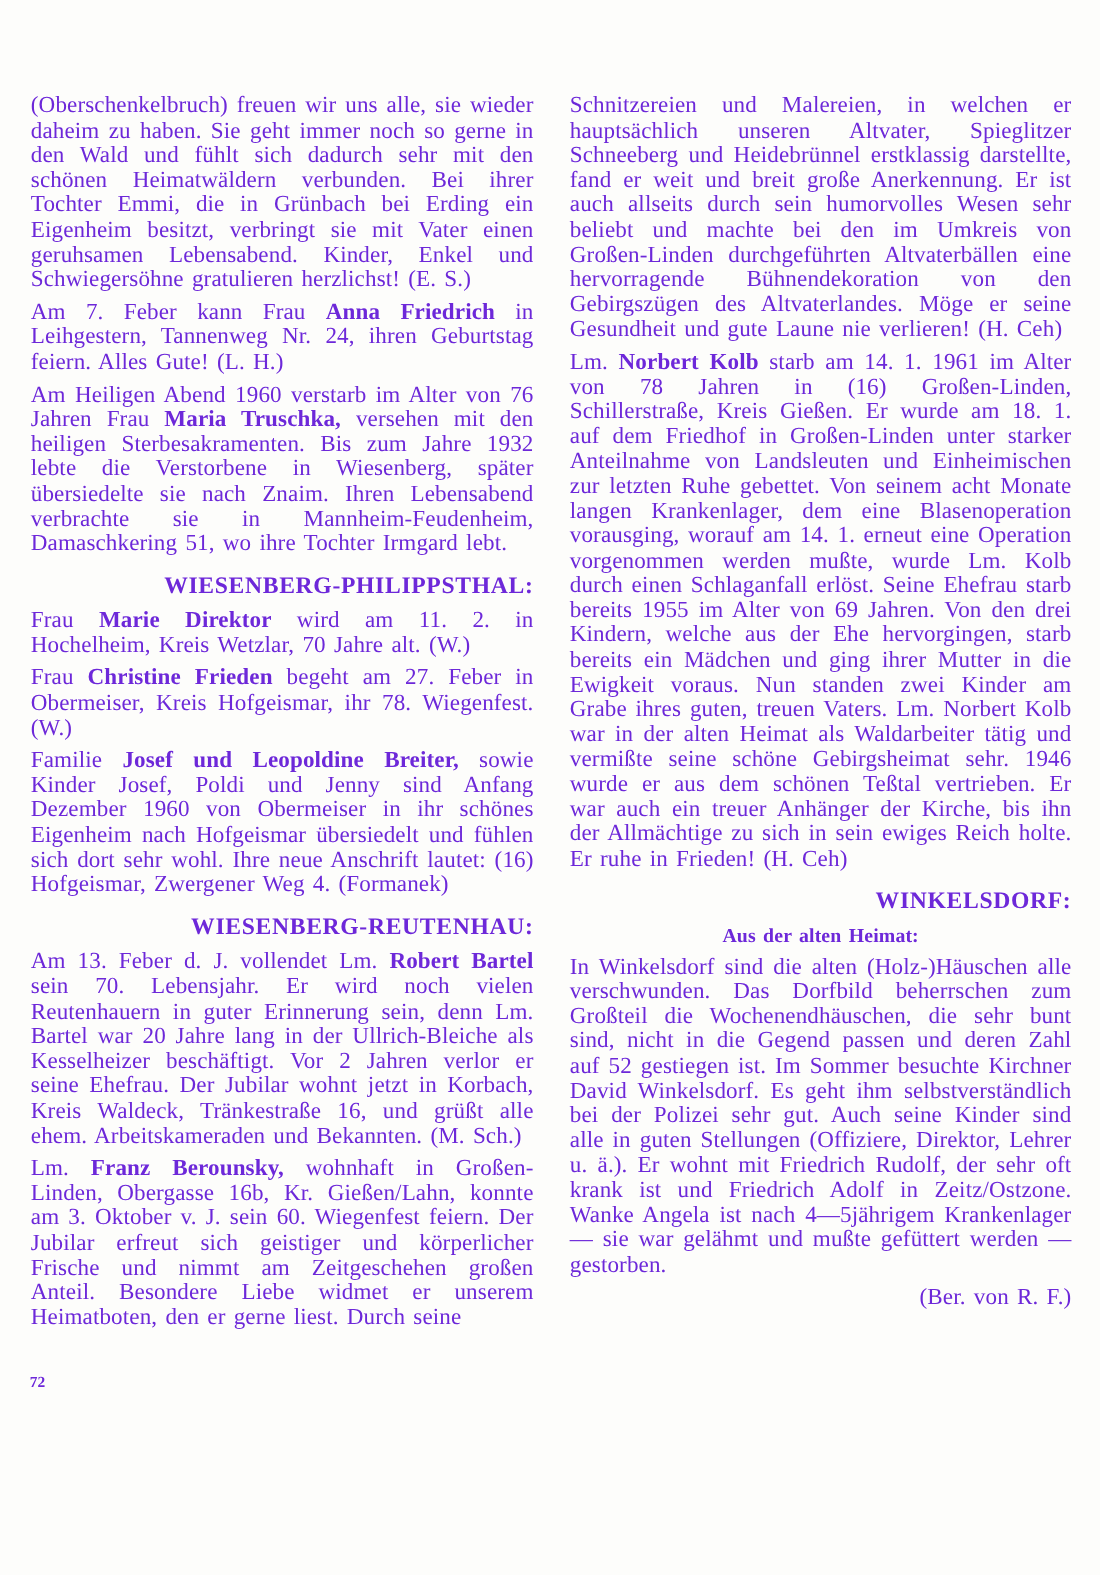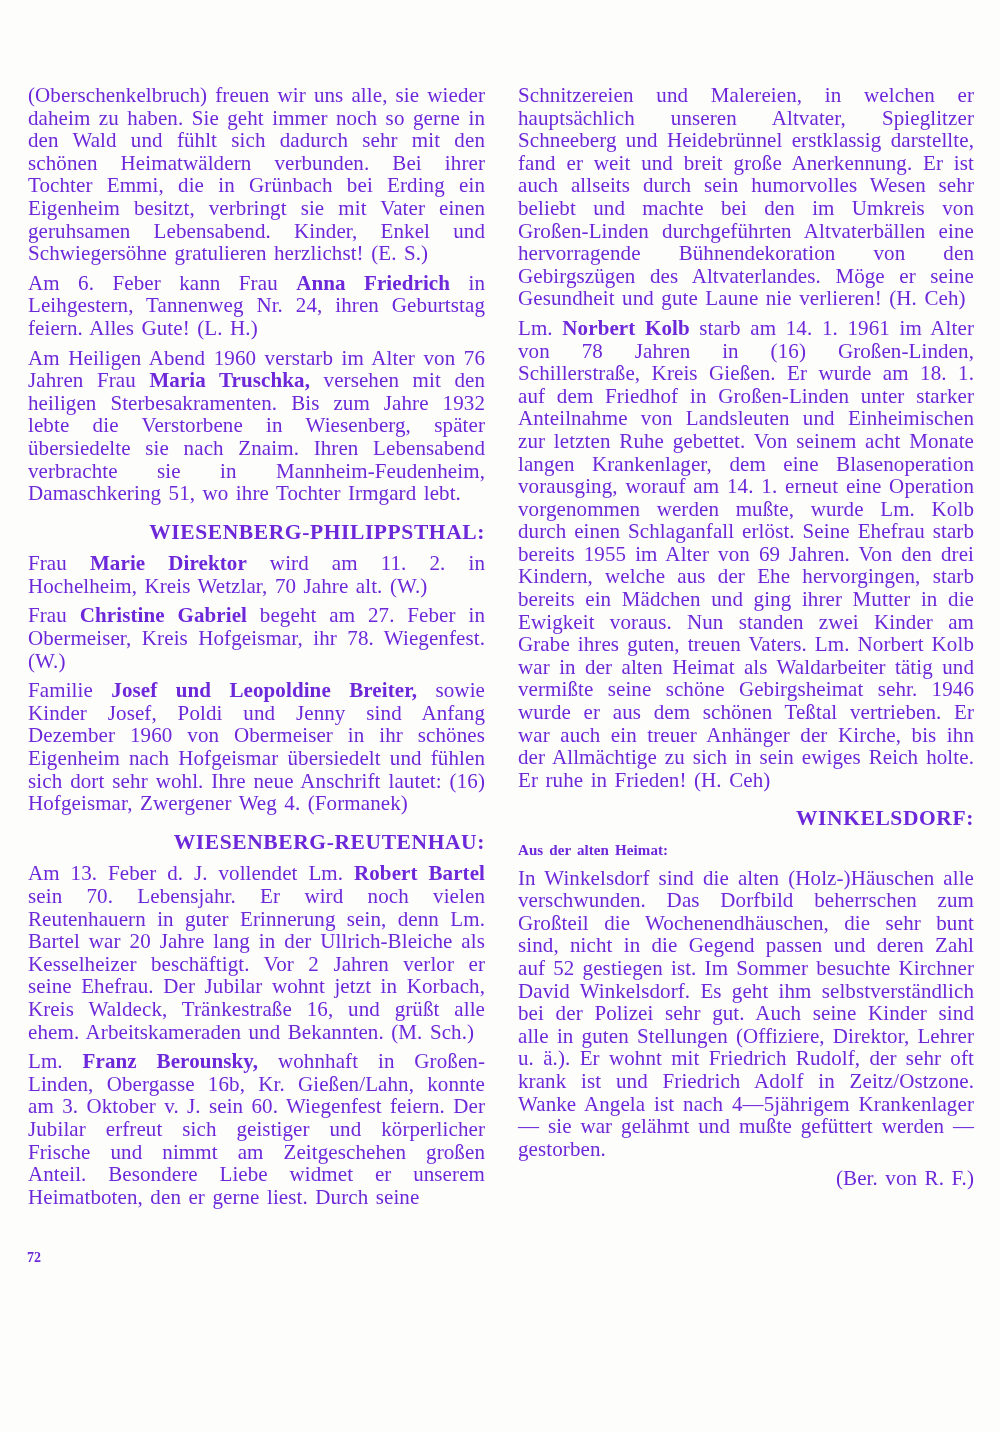--- a/index.html
+++ b/index.html
@@ -33,48 +33,48 @@
   }
   .heading {
     font-weight: bold;
     font-size: 21.5px;
     letter-spacing: 0.6px;
     margin: 16px 0 9px 0;
     text-align: right;
   }
   .subheading {
     font-weight: bold;
-    font-size: 15px;
+    font-size: 18px;
     margin: 4px 0 5px 0;
-    text-align: left;
+    text-align: center;
   }
   .byline {
     text-align: right;
     margin: 5px 0 0 0;
   }
   .bold { font-weight: bold; }
   .pageno {
     position: absolute;
     left: 27px;
     top: 1250px;
     font-weight: bold;
     font-size: 14px;
   }
 </style>
 </head>
 <body>
 
 <div class="page">
   <div class="col col-left">
       <p class="para"><span>(Oberschenkelbruch) freuen wir uns alle, sie wieder daheim zu haben. Sie geht immer noch so gerne in den Wald und fühlt sich dadurch sehr mit den schönen Heimatwäldern verbunden. Bei ihrer Tochter Emmi, die in Grünbach bei Erding ein Eigenheim besitzt, verbringt sie mit Vater einen geruhsamen Lebensabend. Kinder, Enkel und Schwiegersöhne gratulieren herzlichst! (E. S.)</span></p>
-      <p class="para"><span>Am 6. Feber kann Frau </span><span class="bold">Anna Friedrich</span><span> in Leihgestern, Tannenweg Nr. 24, ihren Geburtstag feiern. Alles Gute! (L. H.)</span></p>
+      <p class="para"><span>Am 7. Feber kann Frau </span><span class="bold">Anna Friedrich</span><span> in Leihgestern, Tannenweg Nr. 24, ihren Geburtstag feiern. Alles Gute! (L. H.)</span></p>
       <p class="para"><span>Am Heiligen Abend 1960 verstarb im Alter von 76 Jahren Frau </span><span class="bold">Maria Truschka,</span><span> versehen mit den heiligen Sterbesakramenten. Bis zum Jahre 1932 lebte die Verstorbene in Wiesenberg, später übersiedelte sie nach Znaim. Ihren Lebensabend verbrachte sie in Mannheim-Feudenheim, Damaschkering 51, wo ihre Tochter Irmgard lebt.</span></p>
       <div class="heading">WIESENBERG-PHILIPPSTHAL:</div>
       <p class="para"><span>Frau </span><span class="bold">Marie Direktor</span><span> wird am 11. 2. in Hochelheim, Kreis Wetzlar, 70 Jahre alt. (W.)</span></p>
-      <p class="para"><span>Frau </span><span class="bold">Christine Gabriel</span><span> begeht am 27. Feber in Obermeiser, Kreis Hofgeismar, ihr 78. Wiegenfest. (W.)</span></p>
+      <p class="para"><span>Frau </span><span class="bold">Christine Frieden</span><span> begeht am 27. Feber in Obermeiser, Kreis Hofgeismar, ihr 78. Wiegenfest. (W.)</span></p>
       <p class="para"><span>Familie </span><span class="bold">Josef und Leopoldine Breiter,</span><span> sowie Kinder Josef, Poldi und Jenny sind Anfang Dezember 1960 von Obermeiser in ihr schönes Eigenheim nach Hofgeismar übersiedelt und fühlen sich dort sehr wohl. Ihre neue Anschrift lautet: (16) Hofgeismar, Zwergener Weg 4. (Formanek)</span></p>
       <div class="heading">WIESENBERG-REUTENHAU:</div>
       <p class="para"><span>Am 13. Feber d. J. vollendet Lm. </span><span class="bold">Robert Bartel</span><span> sein 70. Lebensjahr.  Er wird noch vielen Reutenhauern in guter Erinnerung sein, denn Lm. Bartel war 20 Jahre lang in der Ullrich-Bleiche als Kesselheizer beschäftigt. Vor 2 Jahren verlor er seine Ehefrau. Der Jubilar wohnt jetzt in Korbach, Kreis Waldeck, Tränkestraße 16, und grüßt alle ehem. Arbeitskameraden und Bekannten. (M. Sch.)</span></p>
       <p class="para"><span>Lm. </span><span class="bold">Franz Berounsky,</span><span> wohnhaft in Großen-Linden, Obergasse 16b, Kr. Gießen/Lahn, konnte am 3. Oktober v. J. sein 60. Wiegenfest feiern. Der Jubilar erfreut sich geistiger und körperlicher Frische und nimmt am Zeitgeschehen großen Anteil. Besondere Liebe widmet er unserem Heimatboten, den er gerne liest. Durch seine</span></p>
     </div>
   <div class="col col-right">
       <p class="para"><span>Schnitzereien und Malereien, in welchen er hauptsächlich unseren Altvater, Spieglitzer Schneeberg und Heidebrünnel erstklassig darstellte, fand er weit und breit große Anerkennung.  Er ist auch allseits durch sein humorvolles Wesen sehr beliebt und machte bei den im Umkreis von Großen-Linden durchgeführten Altvaterbällen eine hervorragende Bühnendekoration von den Gebirgszügen des Altvaterlandes. Möge er seine Gesundheit und gute Laune nie verlieren! (H. Ceh)</span></p>
       <p class="para"><span>Lm. </span><span class="bold">Norbert Kolb</span><span> starb am 14. 1. 1961  im Alter von 78 Jahren in (16) Großen-Linden, Schillerstraße, Kreis Gießen. Er wurde am 18. 1. auf dem Friedhof in Großen-Linden unter starker Anteilnahme von Landsleuten und Einheimischen zur letzten Ruhe gebettet. Von seinem acht Monate langen Krankenlager, dem eine Blasenoperation vorausging, worauf am 14. 1. erneut eine Operation vorgenommen werden mußte, wurde Lm. Kolb durch einen Schlaganfall erlöst. Seine Ehefrau starb bereits 1955 im Alter von 69 Jahren.  Von den drei Kindern, welche aus der Ehe hervorgingen, starb bereits ein Mädchen und ging ihrer Mutter in die Ewigkeit voraus. Nun standen zwei Kinder am Grabe ihres guten, treuen Vaters. Lm. Norbert Kolb war in der alten Heimat als Waldarbeiter tätig und vermißte seine schöne Gebirgsheimat sehr. 1946 wurde er aus dem schönen Teßtal vertrieben. Er war auch ein treuer Anhänger der Kirche, bis ihn der Allmächtige zu sich in sein ewiges Reich holte. Er ruhe in Frieden! (H. Ceh)</span></p>
       <div class="heading">WINKELSDORF:</div>
       <div class="subheading">Aus der alten Heimat:</div>

